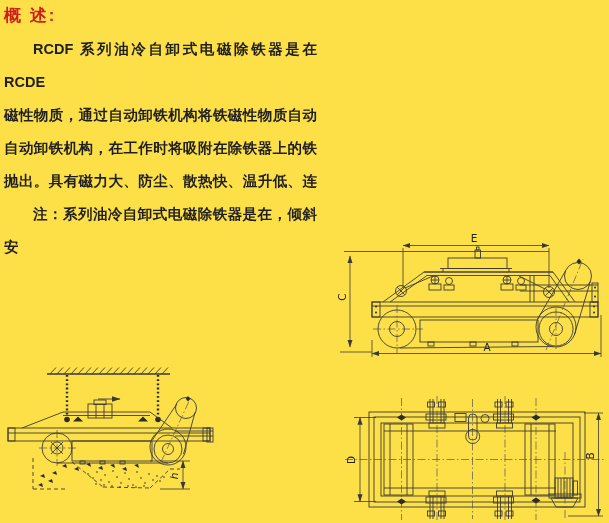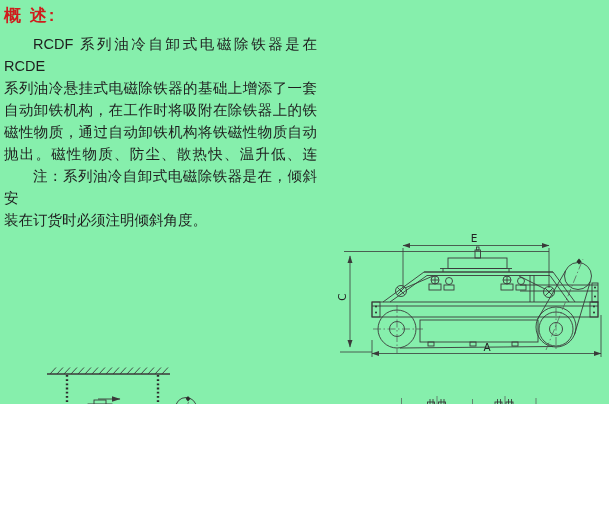--- a/index.html
+++ b/index.html
@@ -1,31 +1,31 @@
 <!DOCTYPE html>
 <html><head>
 <meta charset="utf-8">
 <style>
   html,body{margin:0;padding:0;}
   .page{
     position:relative;
-    width:609px;height:404px;
-    background:#86efac;
+    width:609px;height:523px;
+    background:#fde047;
     font-family:"Liberation Sans","DejaVu Sans",sans-serif;
     overflow:hidden;
   }
   .heading{
     position:absolute;left:4px;top:4px;margin:0;
     font-size:17px;font-weight:700;letter-spacing:2px;
     color:#cf1d1d;
   }
   .bodytext{
     position:absolute;left:4px;top:33px;width:313px;
-    font-size:14.5px;font-weight:400;color:#1f1f1f;
-    line-height:22px;
+    font-size:14.5px;font-weight:700;color:#1f1f1f;
+    line-height:33px;
   }
   .tline{width:100%;}
   .tline.just{text-align:justify;text-align-last:justify;}
   .tline.indent{text-indent:29px;}
   svg{position:absolute;}
   svg text{fill:#222;font-size:10.5px;font-family:"DejaVu Sans","Liberation Sans",sans-serif;}
   .dim{stroke:#3a3a3a;stroke-width:0.8;fill:none;}
   .ln{stroke:#3a3a3a;stroke-width:0.9;fill:none;}
   .lnw{stroke:#3a3a3a;stroke-width:1.3;fill:none;}
   .cl{stroke:#555;stroke-width:0.7;fill:none;stroke-dasharray:8 2.5 1.5 2.5;}
@@ -34,26 +34,24 @@
 </style>
 </head>
 <body>
 
 <div class="page">
 
   <h1 class="heading"><span>概 述:</span></h1>
 
   <div class="bodytext">
     <div class="tline just indent">RCDF 系列油冷自卸式电磁除铁器是在 RCDE</div>
-    <div class="tline just">系列油冷悬挂式电磁除铁器的基础上增添了一套</div>
+    <div class="tline just">磁性物质，通过自动卸铁机构将铁磁性物质自动</div>
     <div class="tline just">自动卸铁机构，在工作时将吸附在除铁器上的铁</div>
-    <div class="tline just">磁性物质，通过自动卸铁机构将铁磁性物质自动</div>
-    <div class="tline just">抛出。磁性物质、防尘、散热快、温升低、连</div>
+    <div class="tline just">抛出。具有磁力大、防尘、散热快、温升低、连</div>
     <div class="tline just indent">注：系列油冷自卸式电磁除铁器是在，倾斜安</div>
-    <div class="tline">装在订货时必须注明倾斜角度。</div>
   </div>
 
   <svg style="left:338px;top:228px;" width="271" height="158" viewBox="338 228 271 158">
     <defs>
       <marker id="ar" viewBox="0 0 10 10" refX="9" refY="5" markerWidth="10" markerHeight="10" orient="auto-start-reverse">
         <path d="M0,1.8 L9.5,5 L0,8.2 z" fill="#3a3a3a"></path>
       </marker>
     </defs>
 
     <g>

